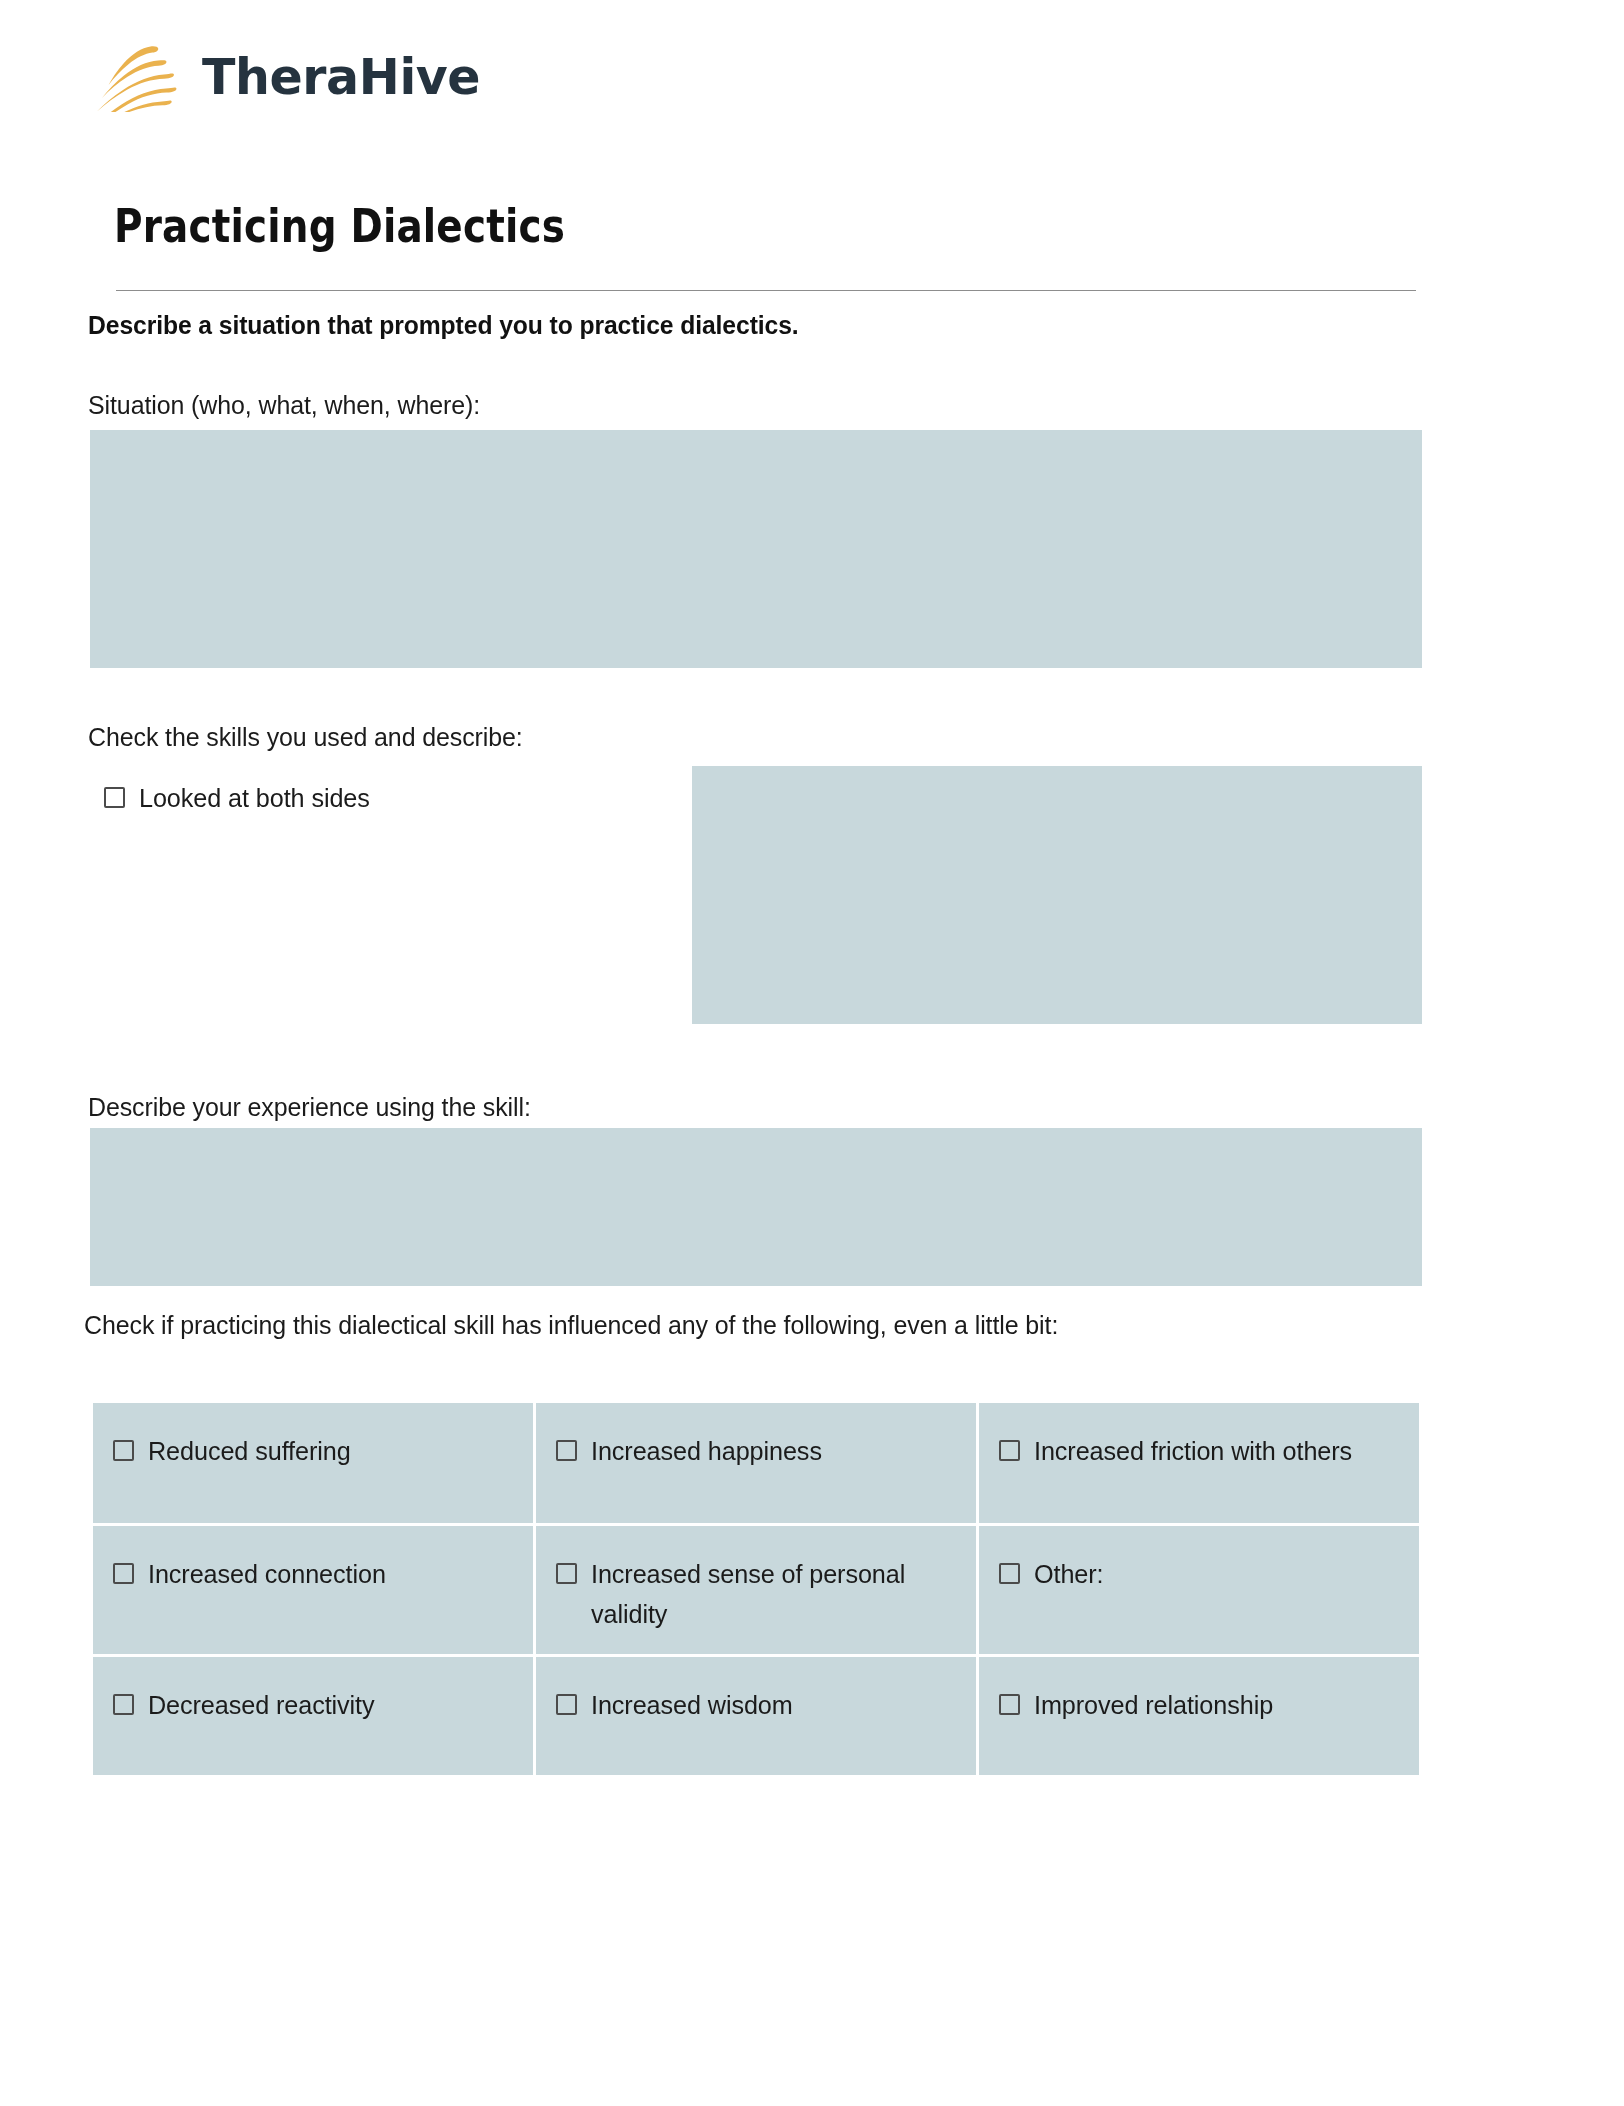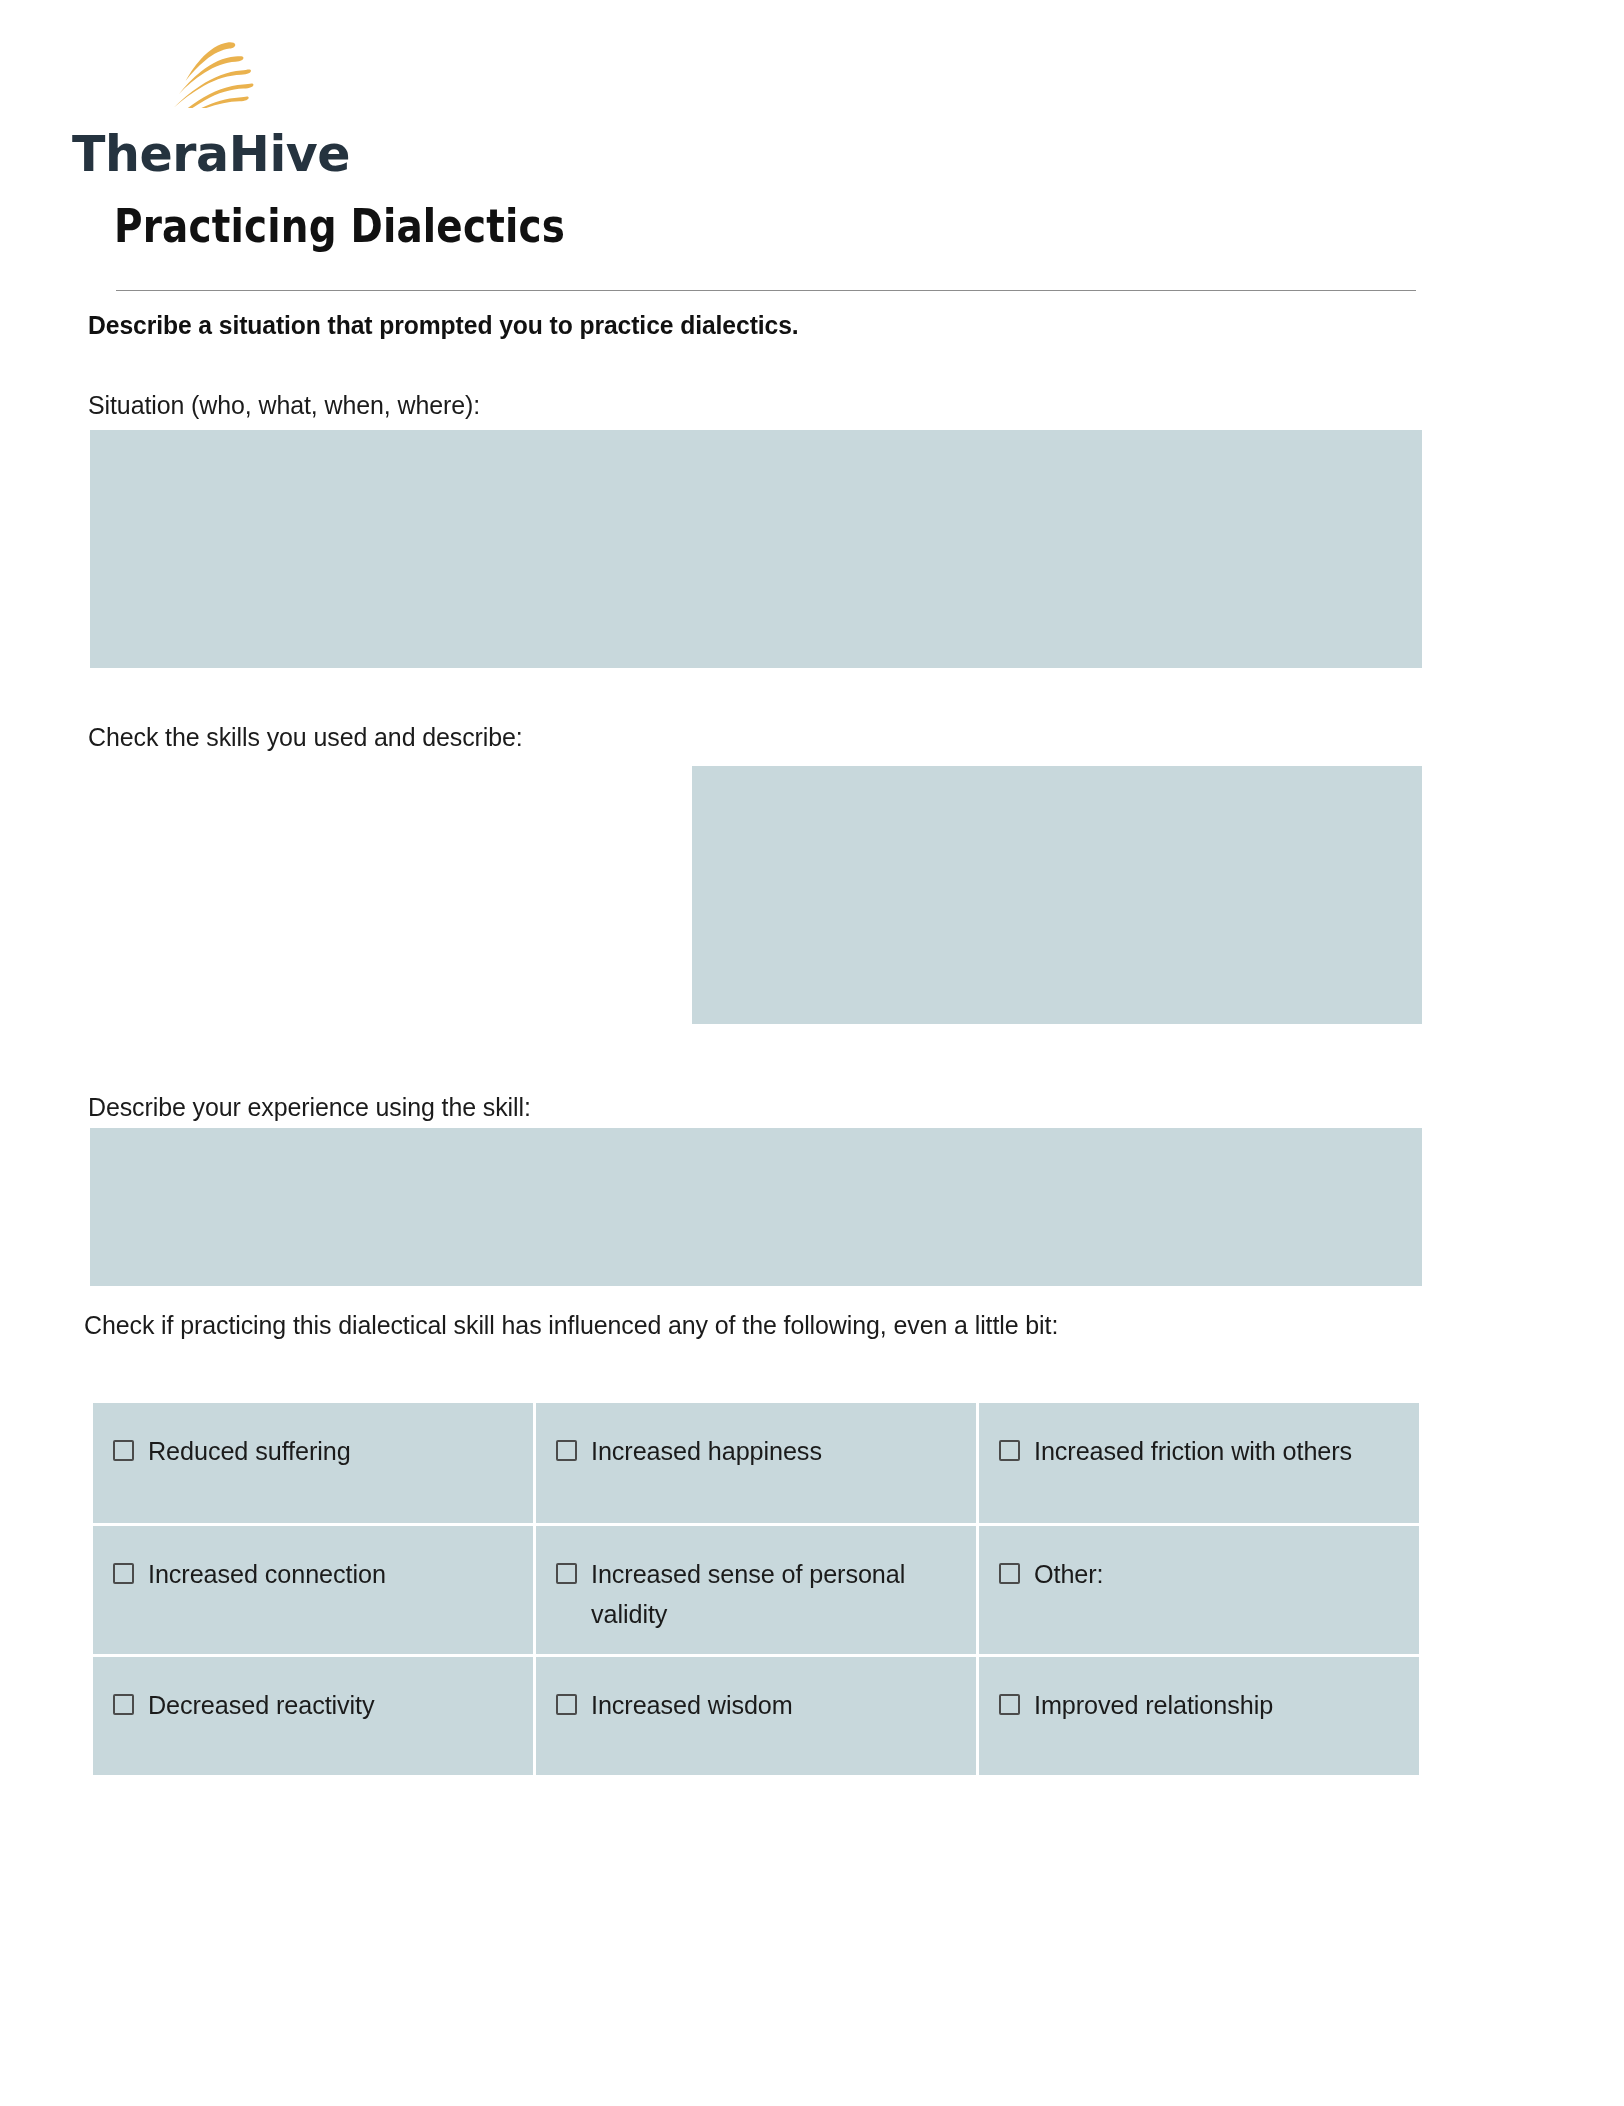--- a/index.html
+++ b/index.html
@@ -20,27 +20,26 @@
   .page {
     position: relative;
     width: 1624px;
     height: 2106px;
     box-sizing: border-box;
   }
 
   
   .brand {
     position: absolute;
-    left: 72px;
+    left: 88px;
     top: 38px;
     display: flex;
     align-items: center;
     gap: 22px;
     height: 78px;
-    flex-direction: column;
   }
   .brand-mark {
     width: 92px;
     height: 70px;
     display: block;
     flex: 0 0 auto;
   }
   .brand-name {
     font-family: "DejaVu Sans", sans-serif;
     font-size: 49px;
@@ -228,20 +227,24 @@
     <div class="title-rule"></div>
 
     <div class="prompt-bold">Describe a situation that prompted you to practice dialectics.</div>
 
     <div class="label label-situation">Situation (who, what, when, where):</div>
     <div class="field field-situation"></div>
 
     <div class="label label-skills">Check the skills you used and describe:</div>
 
     <div class="skills-list">
+      <div class="skill-row">
+        <span class="cbx"></span>
+        <span class="skill-text">Looked at both sides</span>
+      </div>
     </div>
 
     <div class="field field-skills"></div>
 
     <div class="label label-describe">Describe your experience using the skill:</div>
     <div class="field field-describe"></div>
 
     <div class="label label-influence">Check if practicing this dialectical skill has influenced any of the following, even a little bit:</div>
 
     <table class="outcome-table">

